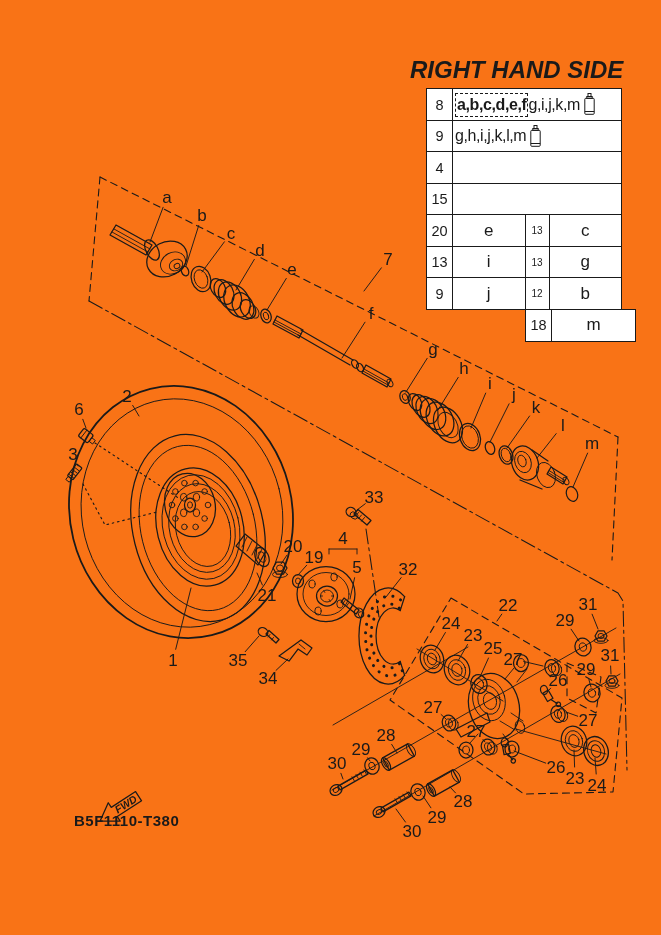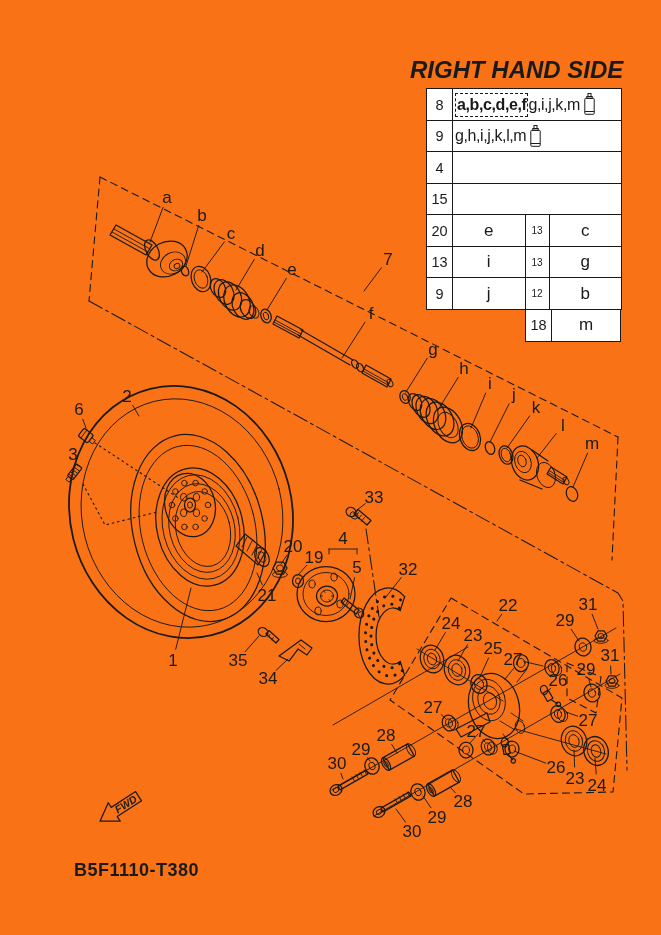--- a/index.html
+++ b/index.html
@@ -1,25 +1,25 @@
 <!DOCTYPE html>
 <html><head>
 <meta charset="utf-8">
 <style>
   html,body{margin:0;padding:0;background:#fff;}
   body{width:661px;height:935px;position:relative;font-family:"Liberation Sans",sans-serif;color:#1a1a1a;}
   .stage{position:absolute;inset:0;background:#f97316;overflow:hidden;}
   .page-title{position:absolute;left:410px;top:56px;width:250px;font-style:italic;font-weight:bold;
     font-size:24px;white-space:nowrap;letter-spacing:0px;}
-  .drawing-code{position:absolute;left:74px;top:860px;font-size:18px;font-weight:bold;letter-spacing:0.5px;text-align:center;}
+  .drawing-code{position:absolute;left:74px;top:812px;font-size:15px;font-weight:bold;letter-spacing:0.5px;text-align:center;}
   
   .ref-table{position:absolute;left:426px;top:88px;width:196px;font-size:17px;}
   .trow{display:flex;border:1.5px solid #1a1a1a;margin-top:-1.5px;height:33px;box-sizing:border-box;background:#fff;}
   .trow:first-child{margin-top:0;}
-  .trow.half{margin-left:99px;width:96px;}
+  .trow.half{margin-left:99px;width:111px;}
   .cell{display:flex;align-items:center;justify-content:center;box-sizing:border-box;}
   .cell.num{width:26px;flex:none;border-right:1.5px solid #1a1a1a;font-size:14.5px;}
   .cell.numr{width:24px;flex:none;border-right:1.5px solid #1a1a1a;font-size:10px;text-align:center;}
   .cell.letters{flex:1;justify-content:flex-start;padding-left:2px;letter-spacing:-0.4px;font-size:16px;}
   .cell.val{flex:1;}
   .cell.val.bR{border-right:1.5px solid #1a1a1a;}
   .boxed{border:1.3px dashed #1a1a1a;padding:0 1px;display:inline-block;line-height:22px;font-weight:bold;}
   .tube{margin-left:4px;flex:none;}
   
   #art{position:absolute;left:0;top:0;}

